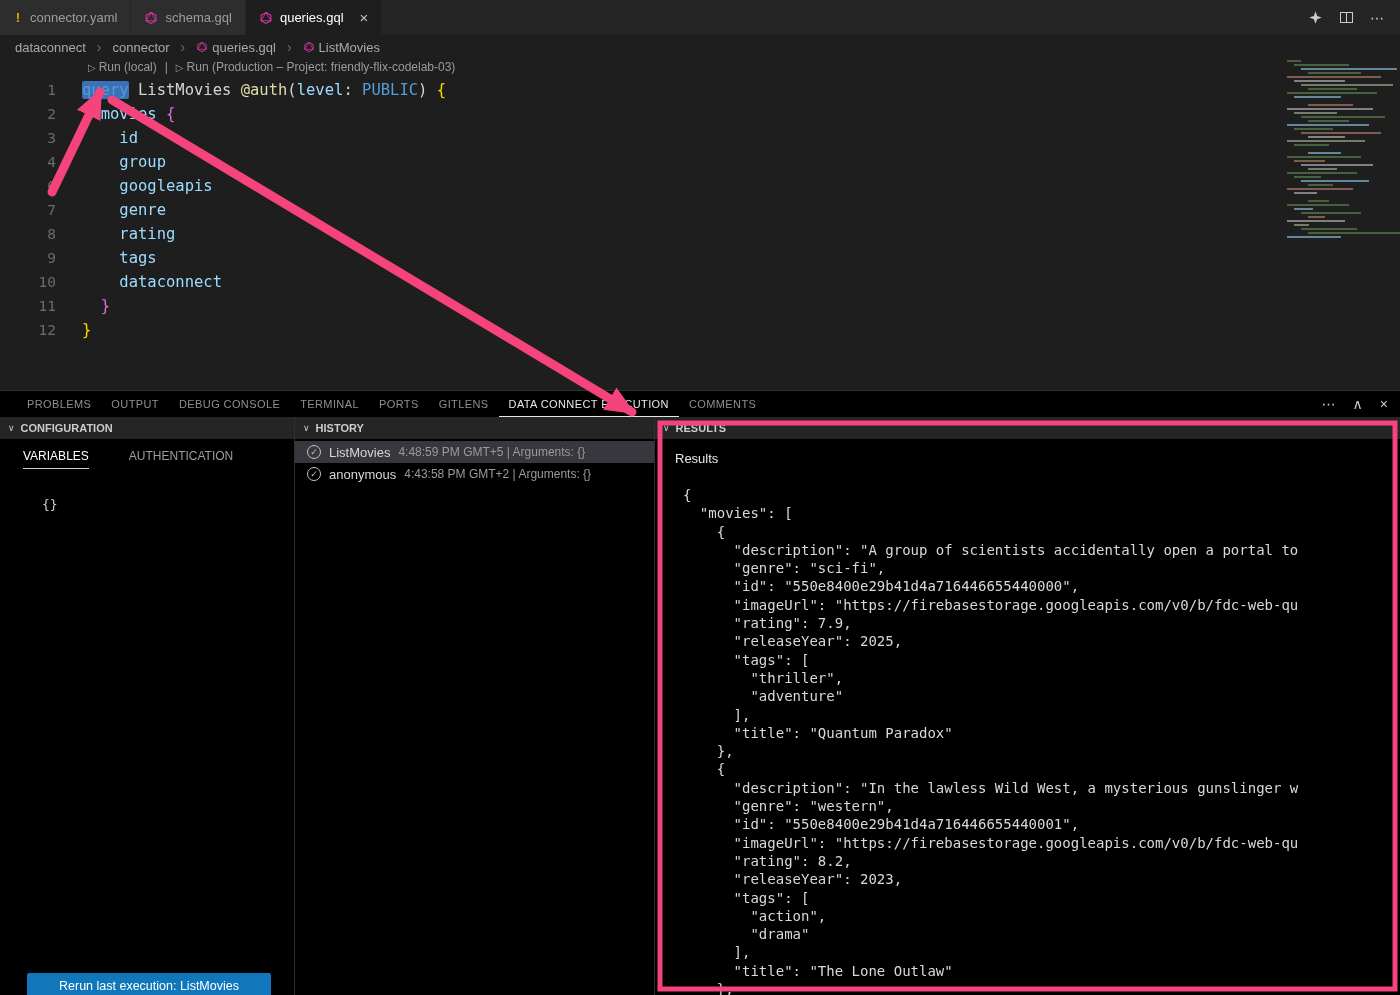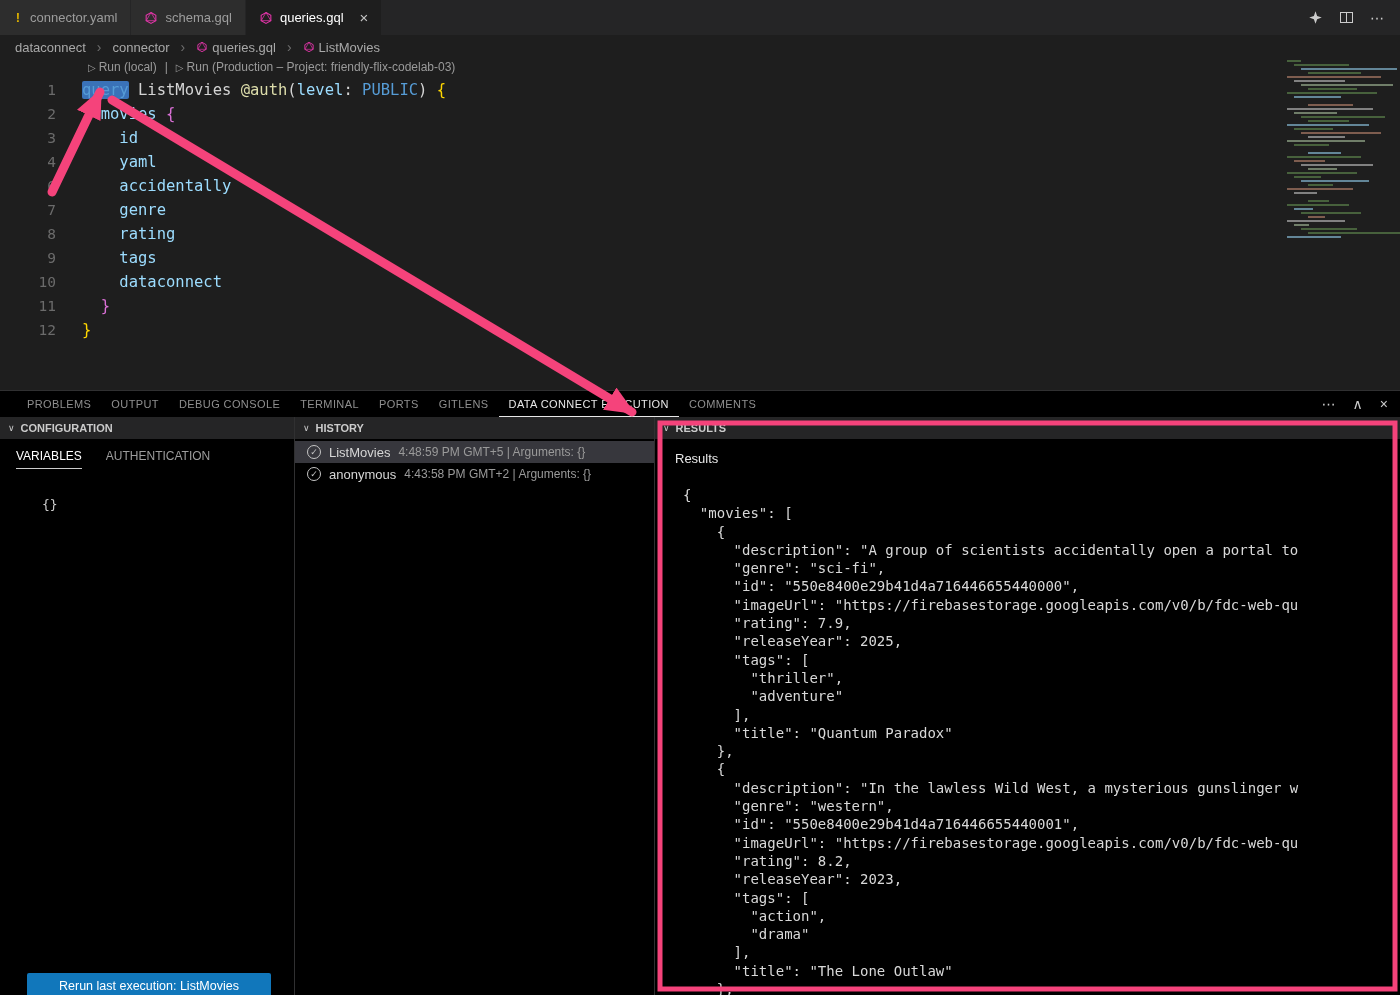--- a/index.html
+++ b/index.html
@@ -46,21 +46,21 @@
   .ptab.active { color:#e7e7e7; border-bottom-color:#e7e7e7; }
   .panel-actions { position:absolute; top:0; right:12px; height:26px; display:flex; align-items:center; gap:17px; }
   .panel-body { position:absolute; top:26px; left:0; right:0; bottom:0; display:flex; }
   .col { position:relative; overflow:hidden; }
   .col-config { width:295px; border-right:1px solid #303031; }
   .col-history { width:360px; border-right:1px solid #303031; }
   .col-results { flex:1; }
   .sec-header { height:22px; display:flex; align-items:center; gap:6px; padding-left:8px; font-size:11px; font-weight:bold; color:#cbcbcb; background:#252526; }
   .chev { font-size:9px; font-weight:normal; }
 
-  .config-tabs { display:flex; gap:24px; padding:10px 12px 0 16px; font-size:12px; color:#9d9d9d; }
+  .config-tabs { display:flex; gap:40px; padding:10px 12px 0 16px; font-size:12px; color:#9d9d9d;margin-left:7px; }
   .config-tab { padding-bottom:5px; cursor:pointer; }
   .config-tab.active { color:#ffffff; border-bottom:1px solid #cccccc; }
   .vars-value { margin:28px 0 0 42px; font-family:"DejaVu Sans Mono",monospace; font-size:13px; color:#cccccc; }
   .rerun-btn { position:absolute; left:27px; bottom:-4px; width:244px; height:26px; background:var(--c-button); color:#ffffff; border:none; font-size:12.5px; font-family:"Liberation Sans",sans-serif; border-radius:2px; cursor:pointer; }
 
   .history-rows { padding-top:2px; }
   .history-row { display:flex; align-items:center; gap:8px; height:22px; padding-left:12px; font-size:13px; color:#d6d6d6; cursor:pointer; }
   .history-row.selected { background:#37373d; }
   .check { width:14px; height:14px; flex:none; border:1px solid var(--c-check); border-radius:50%; color:var(--c-check); font-size:9px; display:flex; align-items:center; justify-content:center; }
   .h-meta { color:#9a9a9a; font-size:12px; }
@@ -153,22 +153,22 @@
       <span>|</span>
       <span class="lens-link">
         <span class="run-glyph">▷</span>
         <span>Run (Production – Project: friendly-flix-codelab-03)</span>
       </span>
     </div>
     <div class="code">
         <div class="code-row"><span class="line-num">1</span><span class="line-content"><span class="tk-kw tk-sel">query</span><span> </span><span class="tk-fg">ListMovies</span><span> </span><span class="tk-fn">@auth</span><span class="tk-fg">(</span><span class="tk-prop">level</span><span class="tk-fg">:</span><span> </span><span class="tk-kw">PUBLIC</span><span class="tk-fg">)</span><span> </span><span class="tk-b1">{</span></span></div>
         <div class="code-row"><span class="line-num">2</span><span class="line-content"><span>  </span><span class="tk-prop">movies</span><span> </span><span class="tk-b2">{</span></span></div>
         <div class="code-row"><span class="line-num">3</span><span class="line-content"><span>    </span><span class="tk-prop">id</span></span></div>
-        <div class="code-row"><span class="line-num">4</span><span class="line-content"><span>    </span><span class="tk-prop">yaml</span></span></div>
-        <div class="code-row"><span class="line-num">6</span><span class="line-content"><span>    </span><span class="tk-prop">accidentally</span></span></div>
+        <div class="code-row"><span class="line-num">4</span><span class="line-content"><span>    </span><span class="tk-prop">group</span></span></div>
+        <div class="code-row"><span class="line-num">6</span><span class="line-content"><span>    </span><span class="tk-prop">googleapis</span></span></div>
         <div class="code-row"><span class="line-num">7</span><span class="line-content"><span>    </span><span class="tk-prop">genre</span></span></div>
         <div class="code-row"><span class="line-num">8</span><span class="line-content"><span>    </span><span class="tk-prop">rating</span></span></div>
         <div class="code-row"><span class="line-num">9</span><span class="line-content"><span>    </span><span class="tk-prop">tags</span></span></div>
         <div class="code-row"><span class="line-num">10</span><span class="line-content"><span>    </span><span class="tk-prop">dataconnect</span></span></div>
         <div class="code-row"><span class="line-num">11</span><span class="line-content"><span>  </span><span class="tk-b2">}</span></span></div>
         <div class="code-row"><span class="line-num">12</span><span class="line-content"><span class="tk-b1">}</span></span></div>
       </div>
     <div class="minimap">
         <div class="mm-bar" style="top: 0px; left: 4px; width: 14px; background: rgb(106, 153, 85);"></div>
         <div class="mm-bar" style="top: 4px; left: 11px; width: 55px; background: rgb(106, 153, 85);"></div>

